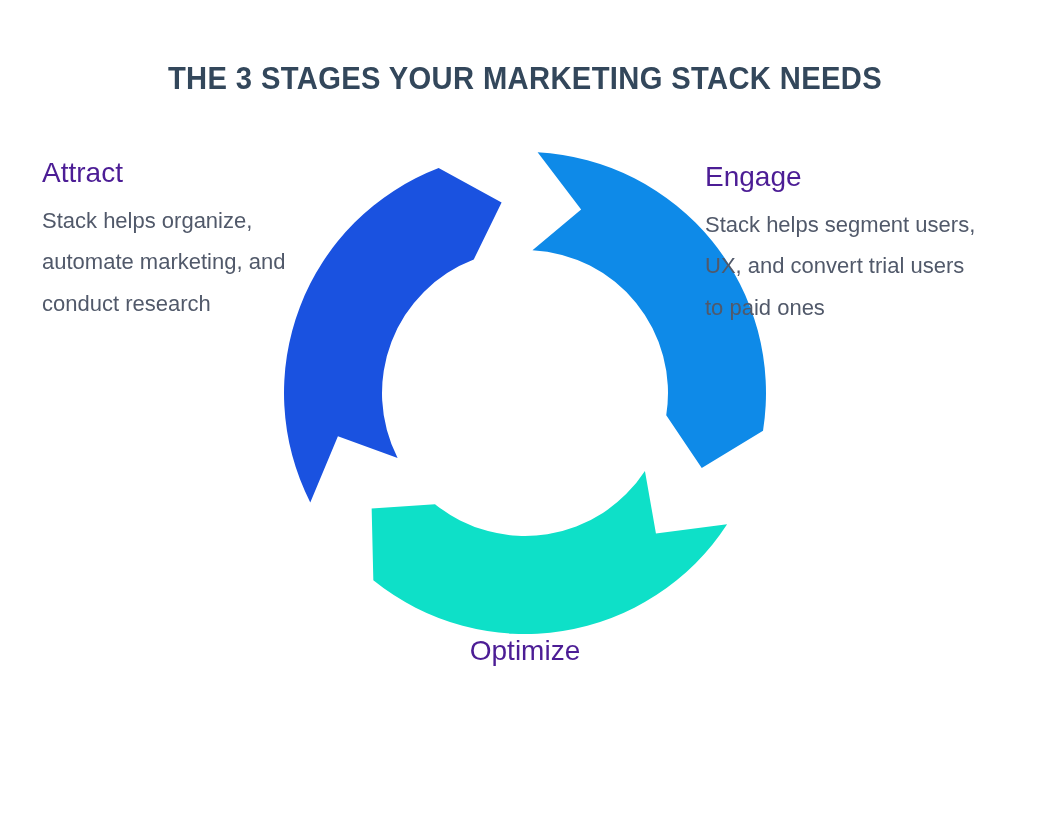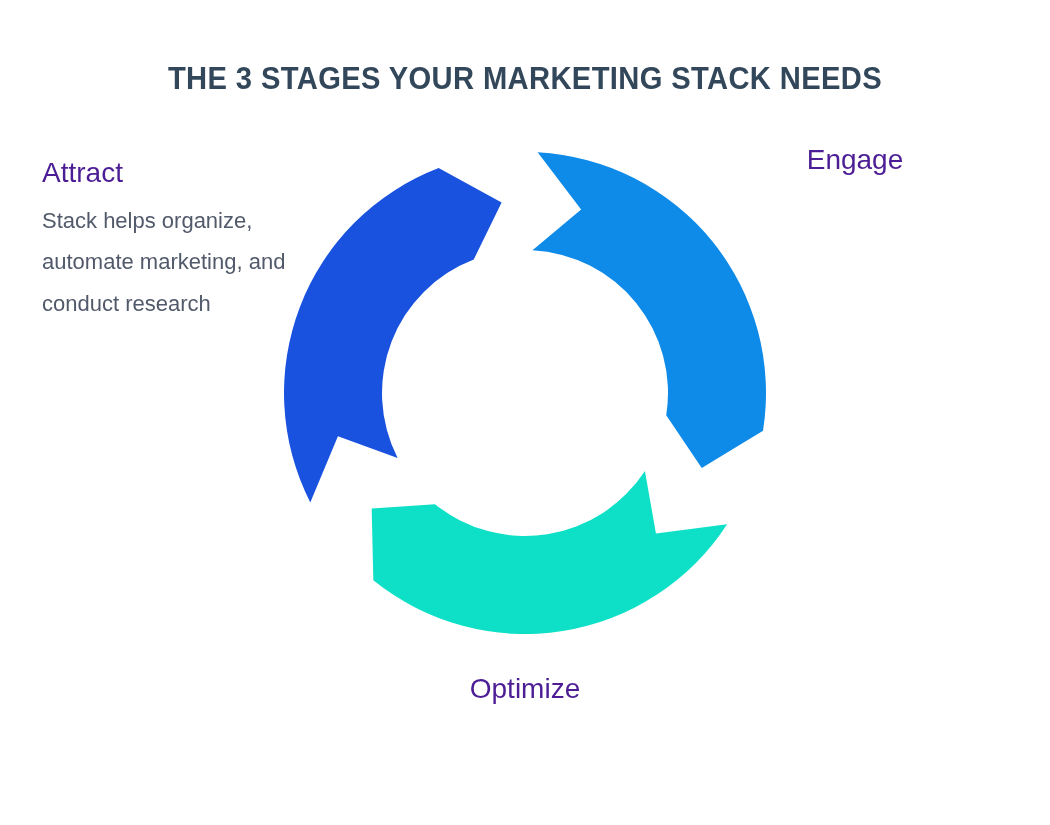--- a/index.html
+++ b/index.html
@@ -75,27 +75,27 @@
   }
 
   .stage-attract {
     left: 42px;
     top: 158px;
     width: 300px;
     text-align: left;
   }
   .stage-engage {
     right: 45px;
-    top: 145px;
+    top: 162px;
     width: 300px;
-    text-align: center;
+    text-align: left;
   }
   .stage-optimize {
     left: 325px;
-    top: 674px;
+    top: 636px;
     width: 400px;
     text-align: center;
   }
   .stage-optimize .stage-heading { margin-bottom: 9px; }
   .stage-optimize .stage-body { line-height: 1.82; }
 </style>
 </head>
 <body>
 
 <h1 class="page-title">THE 3 STAGES YOUR MARKETING STACK NEEDS</h1>
@@ -112,17 +112,20 @@
 
 <div class="stage-label stage-attract">
   <div class="stage-heading">Attract</div>
   <div class="stage-body">Stack helps organize,
 automate marketing, and
 conduct research</div>
 </div>
 
 <div class="stage-label stage-engage">
   <div class="stage-heading">Engage</div>
+  <div class="stage-body">Stack helps segment users,
+UX, and convert trial users
+to paid ones</div>
 </div>
 
 <div class="stage-label stage-optimize">
   <div class="stage-heading">Optimize</div>
 </div>
 
 </body></html>

